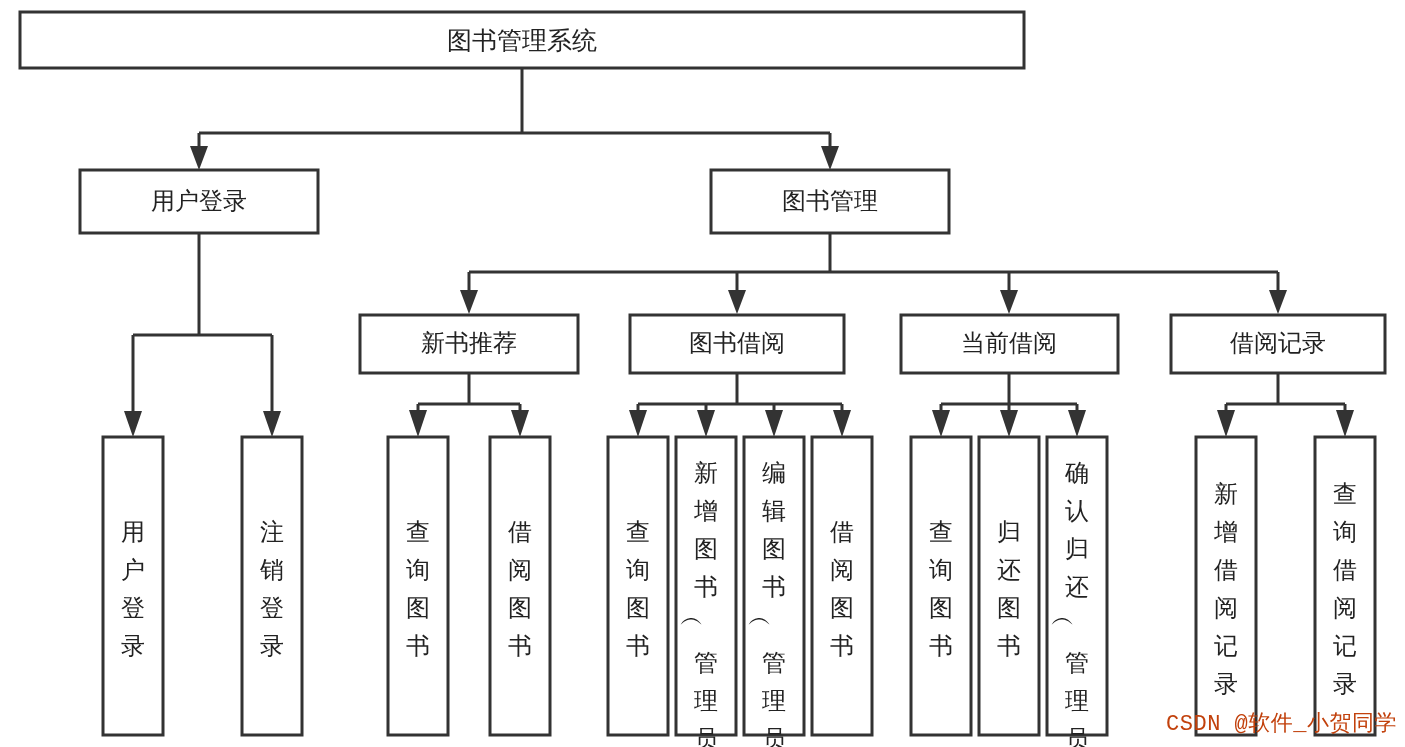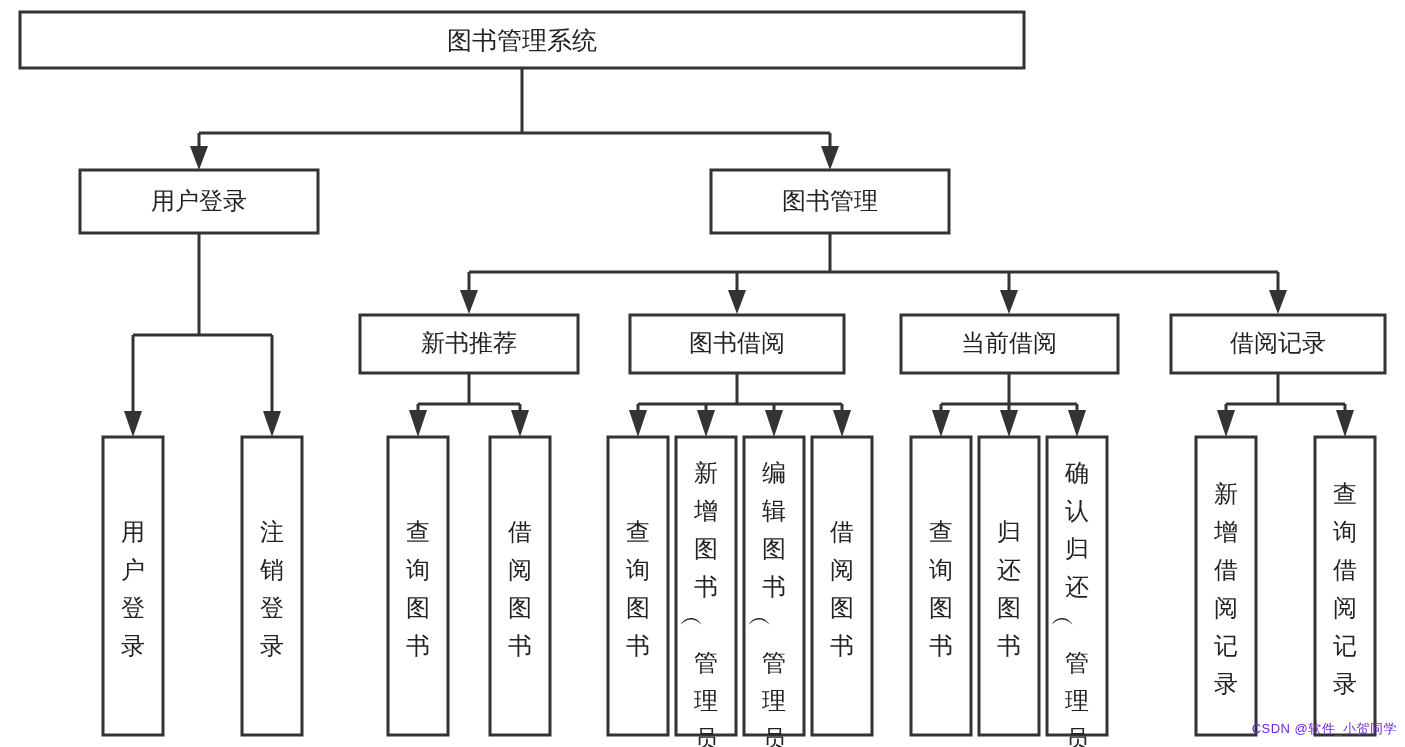--- a/index.html
+++ b/index.html
@@ -53,23 +53,23 @@
     stroke-linecap: butt;
   }
   .arrow-head {
     fill: #333333;
     stroke: none;
   }
   .watermark {
     position: absolute;
     right: 8px;
     bottom: 6px;
-    font-family: Liberation Sans, sans-serif;
-    font-size: 13px;
-    color: #6d28d9;
+    font-family: Liberation Mono, monospace;
+    font-size: 22px;
+    color: #c2410c;
     white-space: nowrap;
     letter-spacing: 0.5px;
   }
 </style>
 </head>
 <body>
 
 <div id="diagram-root">
 
   <svg id="flow" viewBox="0 0 1405 747" xmlns="http://www.w3.org/2000/svg">

